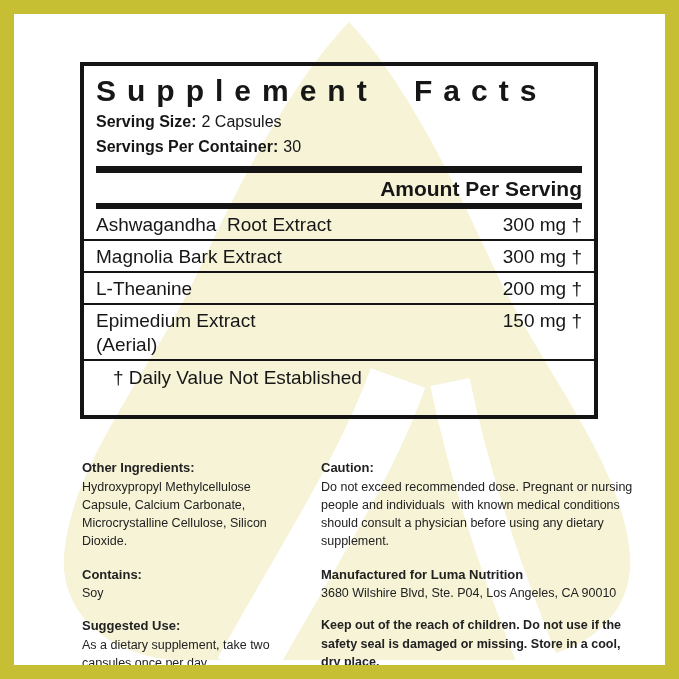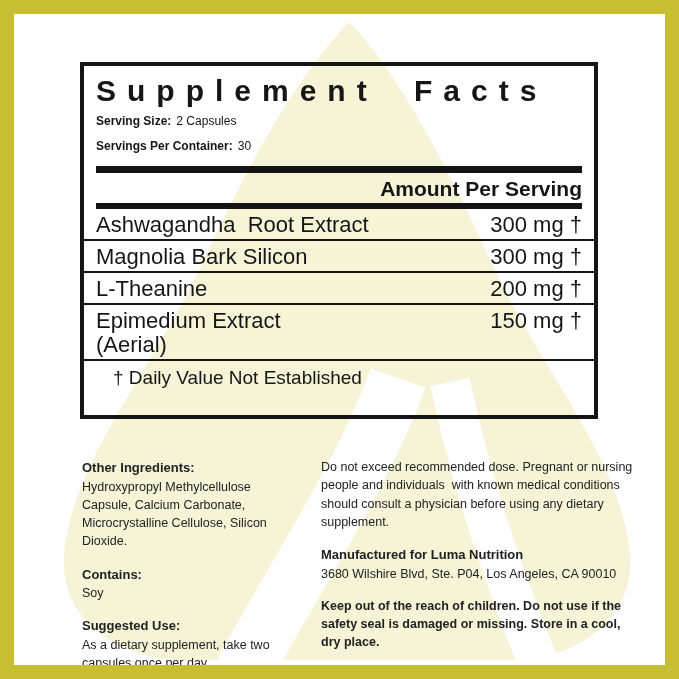--- a/index.html
+++ b/index.html
@@ -18,32 +18,32 @@
   .facts{
     position:absolute;left:66px;top:48px;width:518px;height:357px;
     border:4px solid #141414;box-sizing:border-box;background:transparent;
     color:#161616;display:flex;flex-direction:column;overflow:hidden;
   }
   .facts-title{
     margin:0;padding:7px 10px 1px 12px;
     font-size:30px;line-height:35px;font-weight:bold;
     letter-spacing:11px;word-spacing:17px;white-space:nowrap;
   }
-  .sline{padding:0 12px;font-size:12px;line-height:25px;}
+  .sline{padding:0 12px;font-size:16px;line-height:25px;}
   .sline .lbl{font-weight:bold;margin-right:5px;}
   .bar{background:#141414;margin:0 12px;}
   .bar-a{height:7px;margin-top:7px;}
   .bar-b{height:6px;}
   .amount-head{
     text-align:right;font-weight:bold;font-size:21px;line-height:23px;
     padding:4px 12px 3px;
   }
   .row{
     display:flex;justify-content:space-between;align-items:flex-start;
-    padding:4px 12px 2px;font-size:22px;line-height:24px;
+    padding:4px 12px 2px;font-size:19px;line-height:24px;
     border-bottom:2px solid #141414;margin:0;
   }
   .row.last{border-bottom-width:5px;}
   .rname{white-space:pre-wrap;}
   .ramt{white-space:nowrap;padding-left:10px;}
   .footnote{padding:5px 29px 8px;font-size:19px;line-height:24px;}
 
   
   .col{position:absolute;top:444px;color:#222;font-size:12.5px;line-height:1.46;}
   .col-left{left:68px;width:218px;}
@@ -87,21 +87,21 @@
 
       <div class="amount-head">Amount Per Serving</div>
 
       <div class="bar bar-b"></div>
 
       <div class="row">
         <span class="rname">Ashwagandha  Root Extract</span>
         <span class="ramt">300 mg †</span>
       </div>
       <div class="row">
-        <span class="rname">Magnolia Bark Silicon</span>
+        <span class="rname">Magnolia Bark Extract</span>
         <span class="ramt">300 mg †</span>
       </div>
       <div class="row">
         <span class="rname">L-Theanine</span>
         <span class="ramt">200 mg †</span>
       </div>
       <div class="row">
         <span class="rname">Epimedium Extract
 (Aerial)</span>
         <span class="ramt">150 mg †</span>
@@ -120,20 +120,21 @@
         <p>Soy</p>
       </div>
       <div class="block">
         <h3>Suggested Use:</h3>
         <p>As a dietary supplement, take two capsules once per day.</p>
       </div>
     </div>
 
     <div class="col col-right">
       <div class="block">
+        <h3>Caution:</h3>
         <p>Do not exceed recommended dose. Pregnant or nursing people and individuals  with known medical conditions should consult a physician before using any dietary supplement.</p>
       </div>
       <div class="block">
         <h3>Manufactured for Luma Nutrition</h3>
         <p class="oneline">3680 Wilshire Blvd, Ste. P04, Los Angeles, CA 90010</p>
       </div>
       <div class="block">
         <p class="bold">Keep out of the reach of children. Do not use if the safety seal is damaged or missing. Store in a cool, dry place.</p>
       </div>
     </div>

